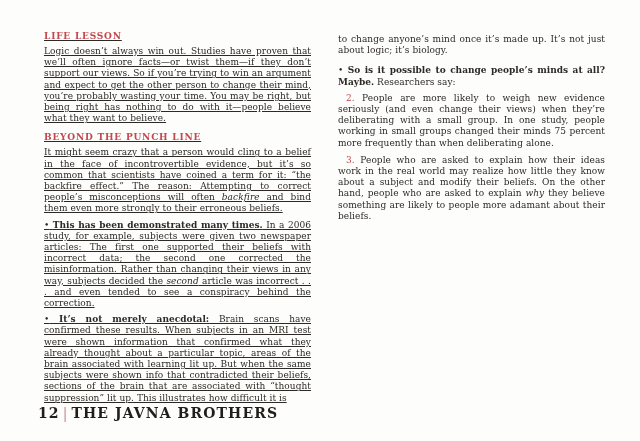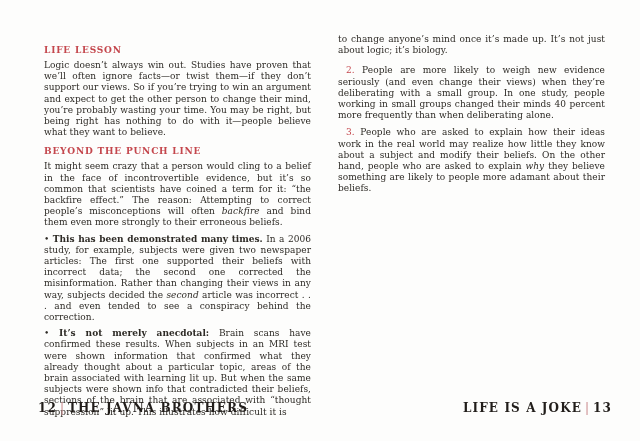--- a/index.html
+++ b/index.html
@@ -15,44 +15,44 @@
   .col {
     position:absolute;
     width:267px;
     font-size:9px;
     line-height:11.2px;
     text-align:justify;
     letter-spacing:0.05px;
     hyphens:auto;
     -webkit-hyphens:auto;
   }
-  .col-left  { left:44px;  top:45px; }
+  .col-left  { left:44px;  top:31px;text-decoration:underline; }
   .col-right { left:338px; top:34px; }
   h2.heading {
     font-size:9px;
     line-height:11px;
     font-weight:bold;
     letter-spacing:0.8px;
     color:var(--accent,#c4474d);
     text-align:left;
     margin:0 0 4px 0;
   }
   h2.heading.later { margin-top:8px; }
   p { margin:0 0 5px 0; }
   p.flow { margin-bottom:9px; }
   p.bullet-par { margin-bottom:5px; }
   .num-item { text-indent:8px; margin-bottom:6px; }
   .num { color:var(--accent,#c4474d); }
   b { font-weight:bold; letter-spacing:0; }
   i { font-style:italic;margin-top:40px; }
   .footer {
     position:absolute;
-    top:399px;
-    font-size:12px;
-    line-height:18px;
+    top:408px;
+    font-size:14px;
+    line-height:10px;
     font-weight:bold;
     letter-spacing:1.1px;
     color:#211d1a;
     white-space:nowrap;
   }
   .footer-left  { left:38px; }
   .footer-right { right:28px; text-align:right; }
   .sep { color:var(--sep,#c9898c); font-weight:normal; padding:0 3px; }
 </style>
 </head>
@@ -68,24 +68,24 @@
     <p><span>It might seem crazy that a person would cling to a belief in the face of incontrovertible evidence, but it’s so common that scientists have coined a term for it: “the backfire effect.” The reason: Attempting to correct people’s misconceptions will often </span><i>backfire</i><span> and bind them even more strongly to their erroneous beliefs.</span></p>
 
     <p class="bullet-par"><span class="marker">•</span> <b>This has been demonstrated many times.</b><span> In a 2006 study, for example, subjects were given two newspaper articles: The first one supported their beliefs with incorrect data; the second one corrected the misinformation. Rather than changing their views in any way, subjects decided the </span><i>second</i><span> article was incorrect . . . and even tended to see a conspiracy behind the correction.</span></p>
 
     <p class="bullet-par"><span class="marker">•</span> <b>It’s not merely anecdotal:</b><span> Brain scans have confirmed these results. When subjects in an MRI test were shown information that confirmed what they already thought about a particular topic, areas of the brain associated with learning lit up. But when the same subjects were shown info that contradicted their beliefs, sections of the brain that are associated with “thought suppression” lit up. This illustrates how difficult it is</span></p>
   </div>
 
   <div class="col col-right">
     <p class="flow"><span>to change anyone’s mind once it’s made up. It’s not just about logic; it’s biology.</span></p>
 
+    <p class="bullet-par"><span class="marker">•</span> <b>So is it possible to change people’s minds at all? Maybe.</b><span> Researchers say:</span></p>
 
 
-    <p class="num-item"><span class="num">2.</span><span> People are more likely to weigh new evidence seriously (and even change their views) when they’re deliberating with a small group. In one study, people working in small groups changed their minds 40 percent more frequently than when deliberating alone.</span><i></i><span></span></p>
+    <p class="num-item"><span class="num">2.</span><span> People are more likely to weigh new evidence seriously (and even change their views) when they’re deliberating with a small group. In one study, people working in small groups changed their minds 75 percent more frequently than when deliberating alone.</span><i></i><span></span></p>
 
     <p class="num-item"><span class="num">3.</span><span> People who are asked to explain how their ideas work in the real world may realize how little they know about a subject and modify their beliefs. On the other hand, people who are asked to explain </span><i>why</i><span> they believe something are likely to people more adamant about their beliefs.</span></p>
   </div>
 
   <div class="footer footer-left"><span>12</span><span class="sep">|</span><span>THE JAVNA BROTHERS</span></div>
 
-  <div class="footer footer-right"><span>LIFE IS A JOKE</span><span class="sep">|</span><span>13</span></div>
 
 </div>
 
 </body></html>

